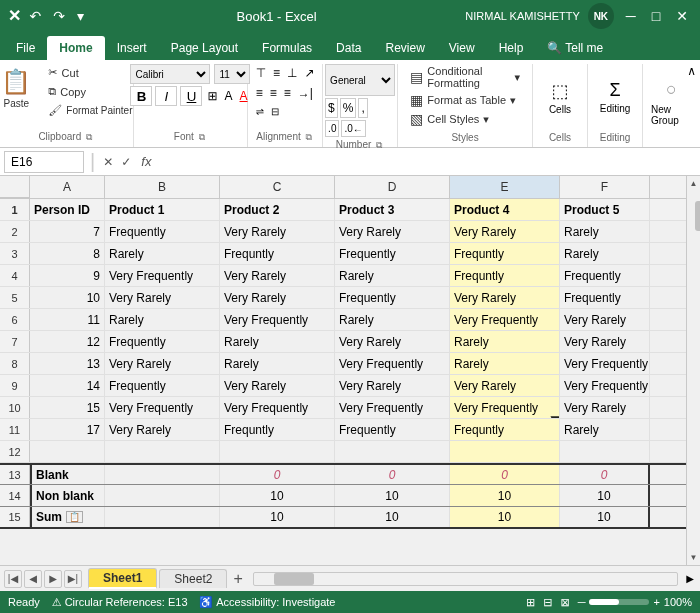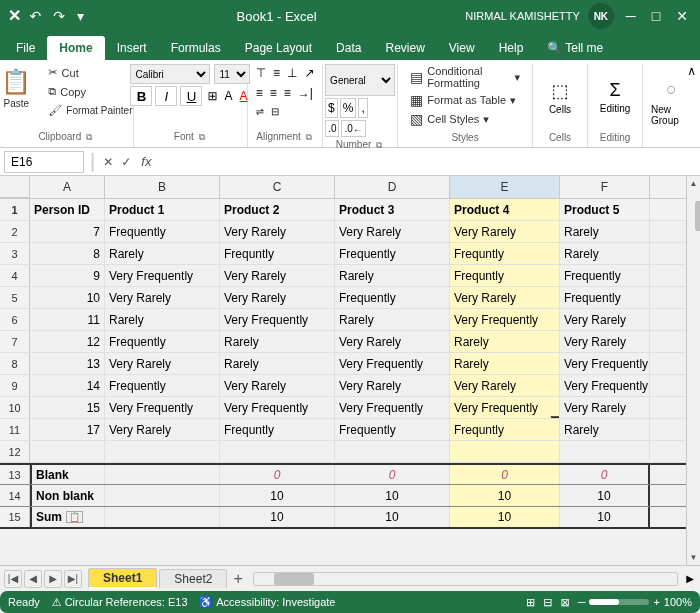--- a/index.html
+++ b/index.html
@@ -223,21 +223,20 @@
     
     .status-bar {
       background: #217346;
       color: white;
       height: 22px;
       display: flex;
       align-items: center;
       padding: 0 8px;
       font-size: 11px;
       justify-content: space-between;
-      border-radius: 7px;
     }
     .status-left { display: flex; gap: 12px; align-items: center; }
     .status-right { display: flex; gap: 8px; align-items: center; }
     .zoom-control { display: flex; align-items: center; gap: 4px; }
 
     
     .scrollbar-right {
       width: 14px;
       background: #f0f0f0;
       border-left: 1px solid #c8c8c8;
@@ -292,22 +291,22 @@
       <span class="icon-btn">─</span>
       <span class="icon-btn">□</span>
       <span class="icon-btn">✕</span>
     </div>
   </div>
 
   <div class="ribbon-tabs">
     <div class="ribbon-tab">File</div>
     <div class="ribbon-tab active">Home</div>
     <div class="ribbon-tab">Insert</div>
+    <div class="ribbon-tab">Page Layout</div>
     <div class="ribbon-tab">Formulas</div>
-    <div class="ribbon-tab">Page Layout</div>
     <div class="ribbon-tab">Data</div>
     <div class="ribbon-tab">Review</div>
     <div class="ribbon-tab">View</div>
     <div class="ribbon-tab">Help</div>
     <div class="ribbon-tab" style="display:flex;align-items:center;gap:3px;">
       <span>🔍</span>Tell me
     </div>
   </div>
 
   <div class="ribbon">

